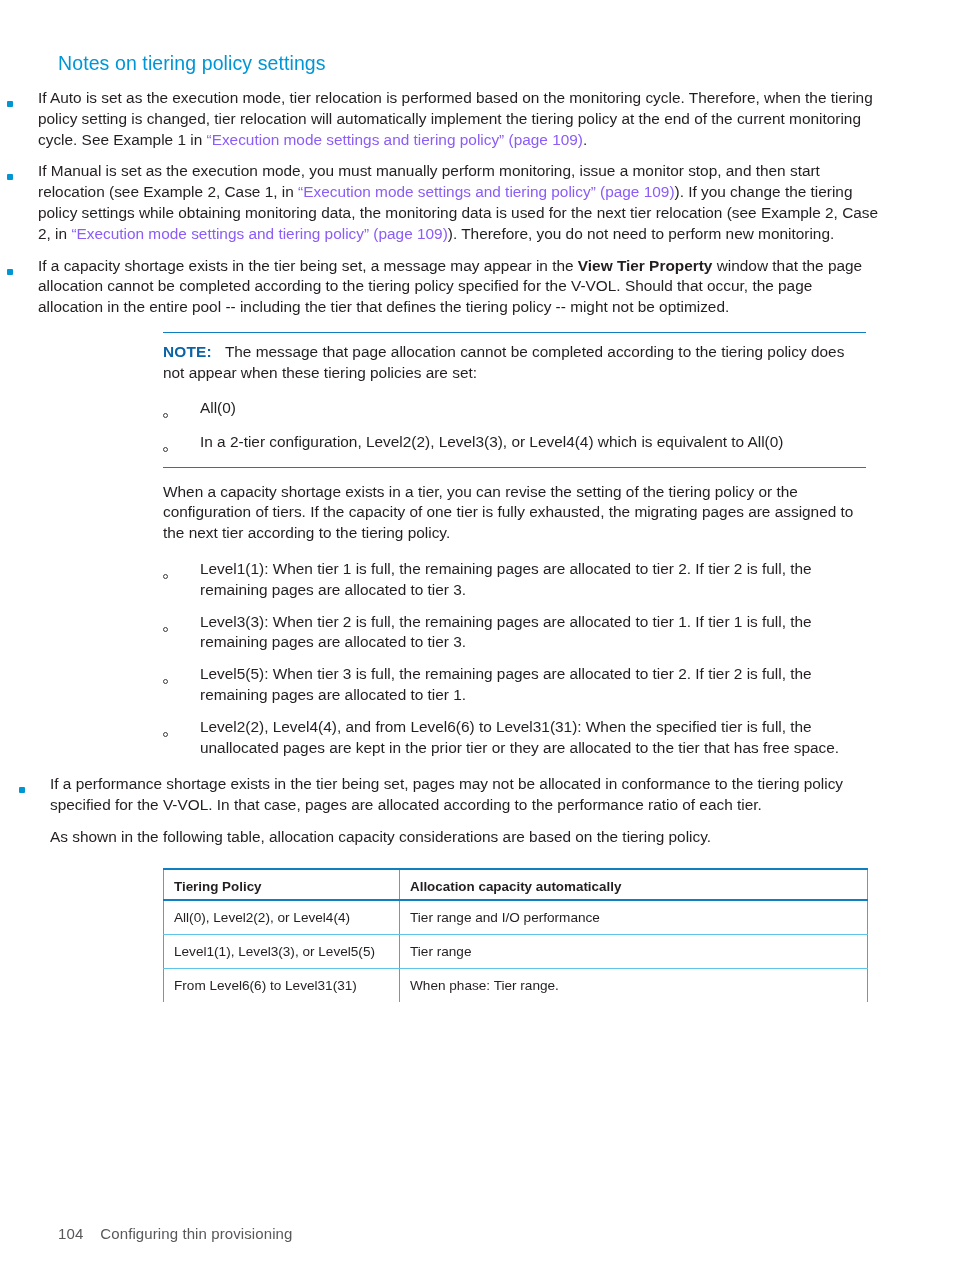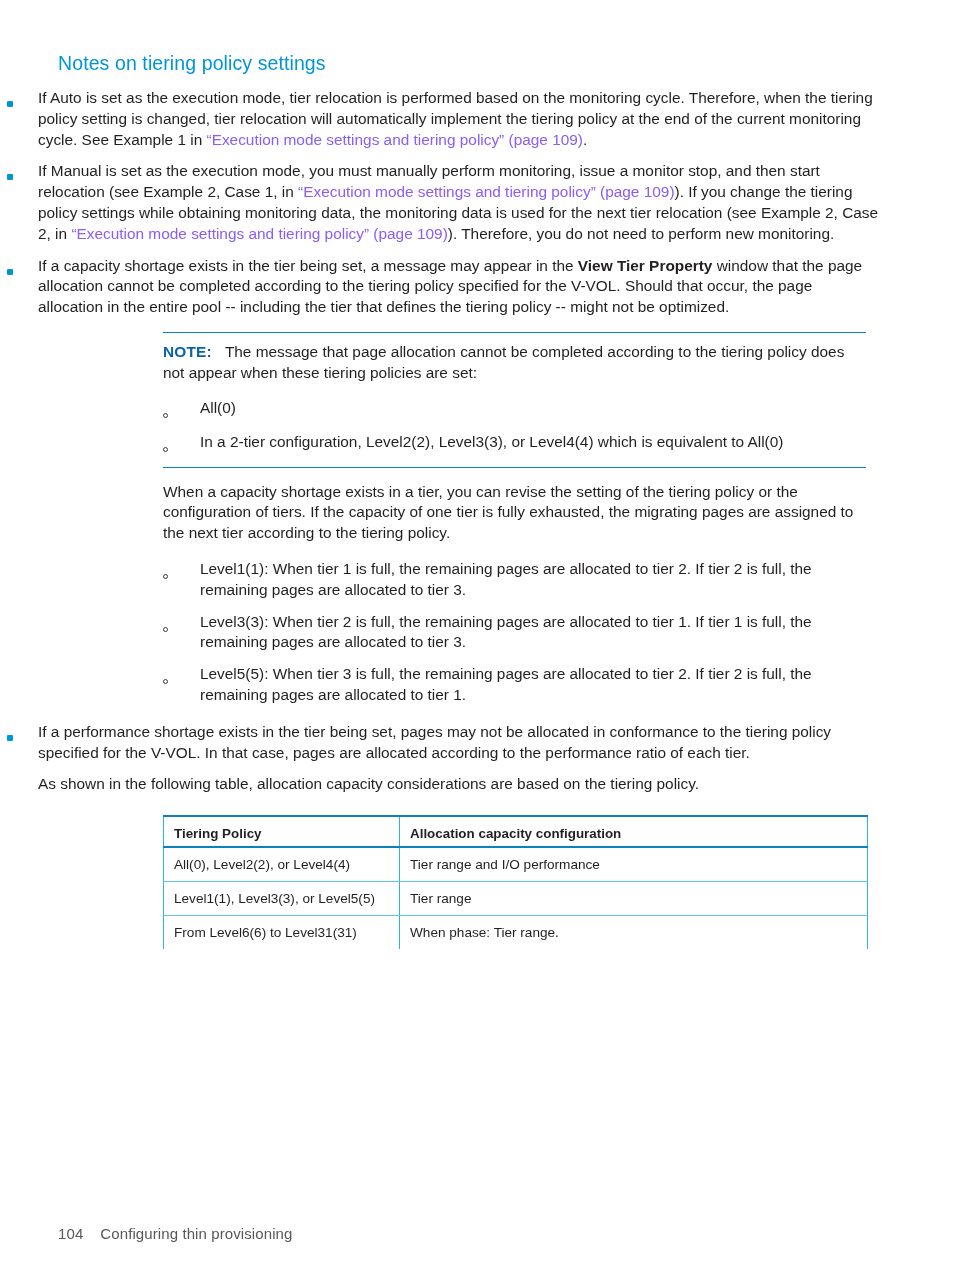--- a/index.html
+++ b/index.html
@@ -268,40 +268,46 @@
         <div class="sub-body">
           <p class="para">Level3(3): When tier 2 is full, the remaining pages are allocated to tier 1. If tier 1 is full, the remaining pages are allocated to tier 3.</p>
         </div>
       </div>
       <div class="sub-row">
         <div class="sub-marker"><span class="circ"></span></div>
         <div class="sub-body">
           <p class="para">Level5(5): When tier 3 is full, the remaining pages are allocated to tier 2. If tier 2 is full, the remaining pages are allocated to tier 1.</p>
         </div>
       </div>
-    </div>
-
-    <div class="bullet-row" style="margin-top:16px;">
+      <div class="sub-row">
+        <div class="sub-marker"><span class="circ"></span></div>
+        <div class="sub-body">
+          <p class="para">Level2(2), Level4(4), and from Level6(6) to Level31(31): When the specified tier is full, the unallocated pages are kept in the prior tier or they are allocated to the tier that has free space.</p>
+        </div>
+      </div>
+    </div>
+
+    <div class="bullet-row" style="margin-top:16px;padding-left:12px;">
       <div class="bullet-marker"><span class="sq"></span></div>
       <div class="bullet-body">
         <p class="para">If a performance shortage exists in the tier being set, pages may not be allocated in conformance to the tiering policy specified for the V-VOL. In that case, pages are allocated according to the performance ratio of each tier.</p>
         <p class="para" style="margin-top:11px;">As shown in the following table, allocation capacity considerations are based on the tiering policy.</p>
       </div>
     </div>
 
     <div class="tbl-wrap">
       <table class="data-table">
         <colgroup>
             <col class="c1">
             <col class="c2">
           </colgroup>
         <thead>
           <tr>
             <th>Tiering Policy</th>
-            <th>Allocation capacity configuration</th>
+            <th>Allocation capacity automatically</th>
           </tr>
         </thead>
         <tbody>
           <tr>
             <td>All(0), Level2(2), or Level4(4)</td>
             <td>Tier range and I/O performance</td>
           </tr>
           <tr>
             <td>Level1(1), Level3(3), or Level5(5)</td>
             <td>Tier range</td>

